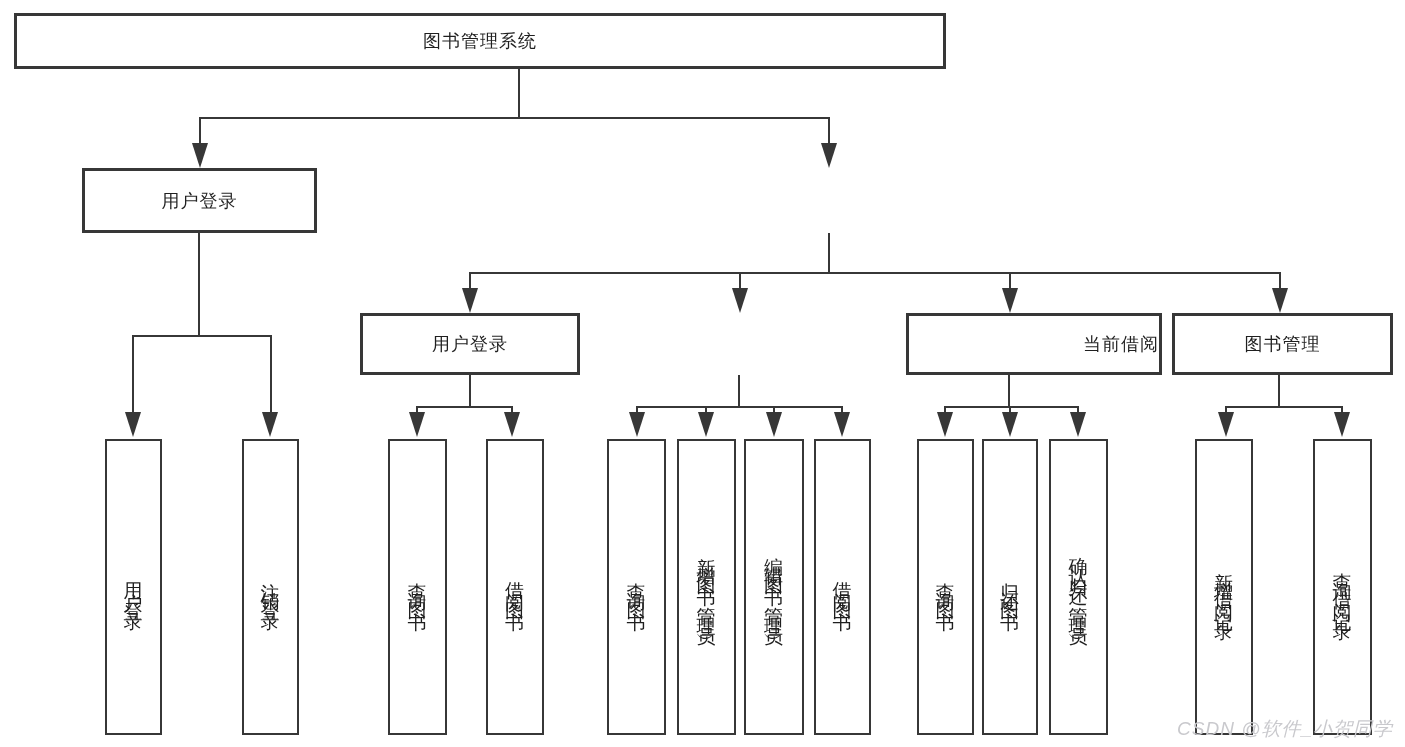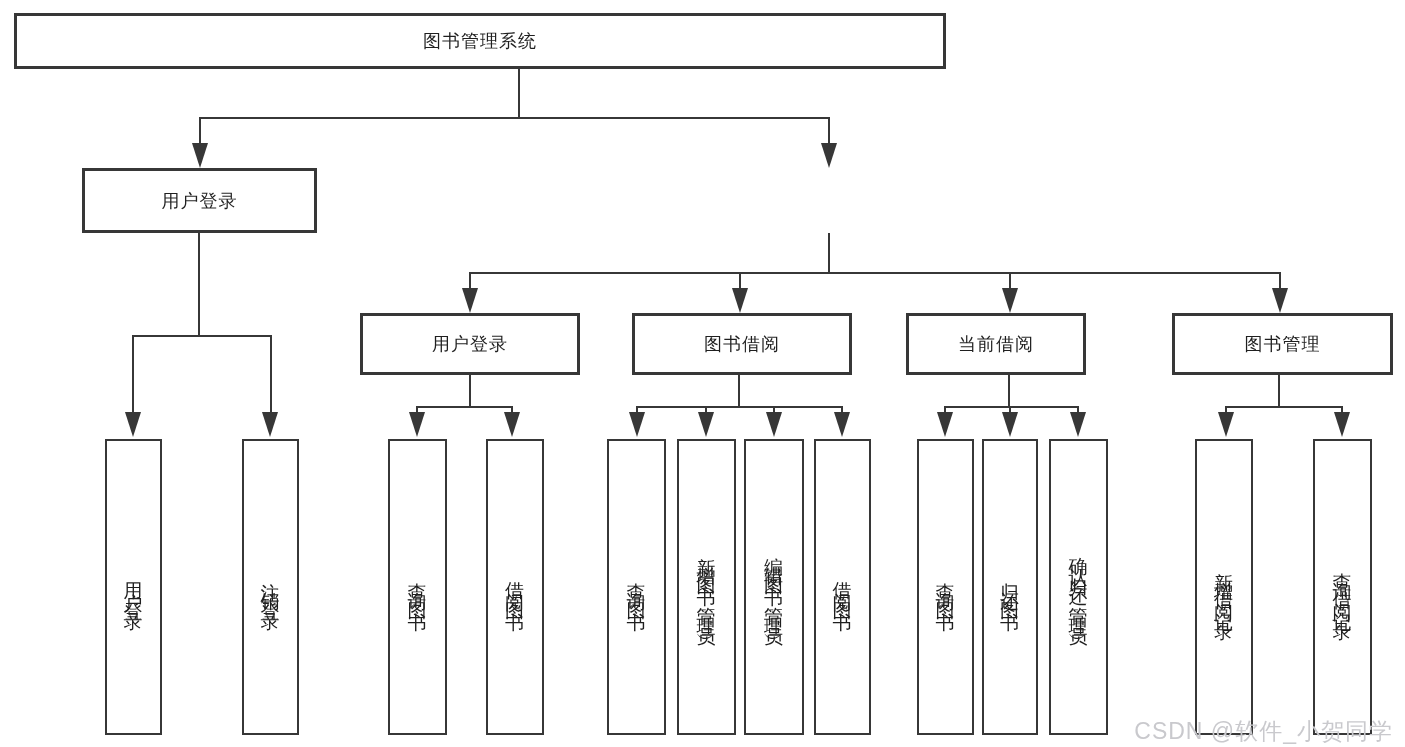--- a/index.html
+++ b/index.html
@@ -52,25 +52,26 @@
     width: 0; height: 0;
     border-left: 8px solid transparent;
     border-right: 8px solid transparent;
     border-top: 25px solid var(--line);
   }
 
   .watermark {
     position: absolute;
     right: 12px;
     top: 716px;
-    font-size: 23px;
+    font-size: 19px;
     color: var(--watermark);
     letter-spacing: 1px;
     z-index: 5;
     white-space: nowrap;
+    font-style: italic;
   }
 </style>
 </head>
 <body>
 
 <div class="canvas">
 
   <div class="box" style="left:14px; top:13px; width:932px; height:56px;">
     <span>图书管理系统</span>
   </div>
@@ -100,24 +101,21 @@
   <div class="vline" style="left:739px; top:273px; height:17px;"></div>
   <div class="arr" style="left:732px; top:288px;"></div>
   <div class="vline" style="left:1009px; top:273px; height:17px;"></div>
   <div class="arr" style="left:1002px; top:288px;"></div>
   <div class="vline" style="left:1279px; top:273px; height:17px;"></div>
   <div class="arr" style="left:1272px; top:288px;"></div>
 
   <div class="box" style="left:360px; top:313px; width:220px; height:62px;">
     <span>用户登录</span>
   </div>
-  <div class="box" style="left:632px; top:313px; width:220px; height:62px;">
-    <span>图书借阅</span>
-  </div>
-  <div class="box" style="left:906px; top:313px; width:180px; height:62px;">
+  <div class="box" style="left:906px; top:313px; width:256px; height:62px;justify-content:flex-end;">
     <span>当前借阅</span>
   </div>
   <div class="box" style="left:1172px; top:313px; width:221px; height:62px;">
     <span>图书管理</span>
   </div>
 
   <div class="vline" style="left:469px; top:375px; height:33px;"></div>
   <div class="hline" style="left:416px; top:406px; width:97px;"></div>
   <div class="vline" style="left:416px; top:407px; height:8px;"></div>
   <div class="arr" style="left:409px; top:412px;"></div>

